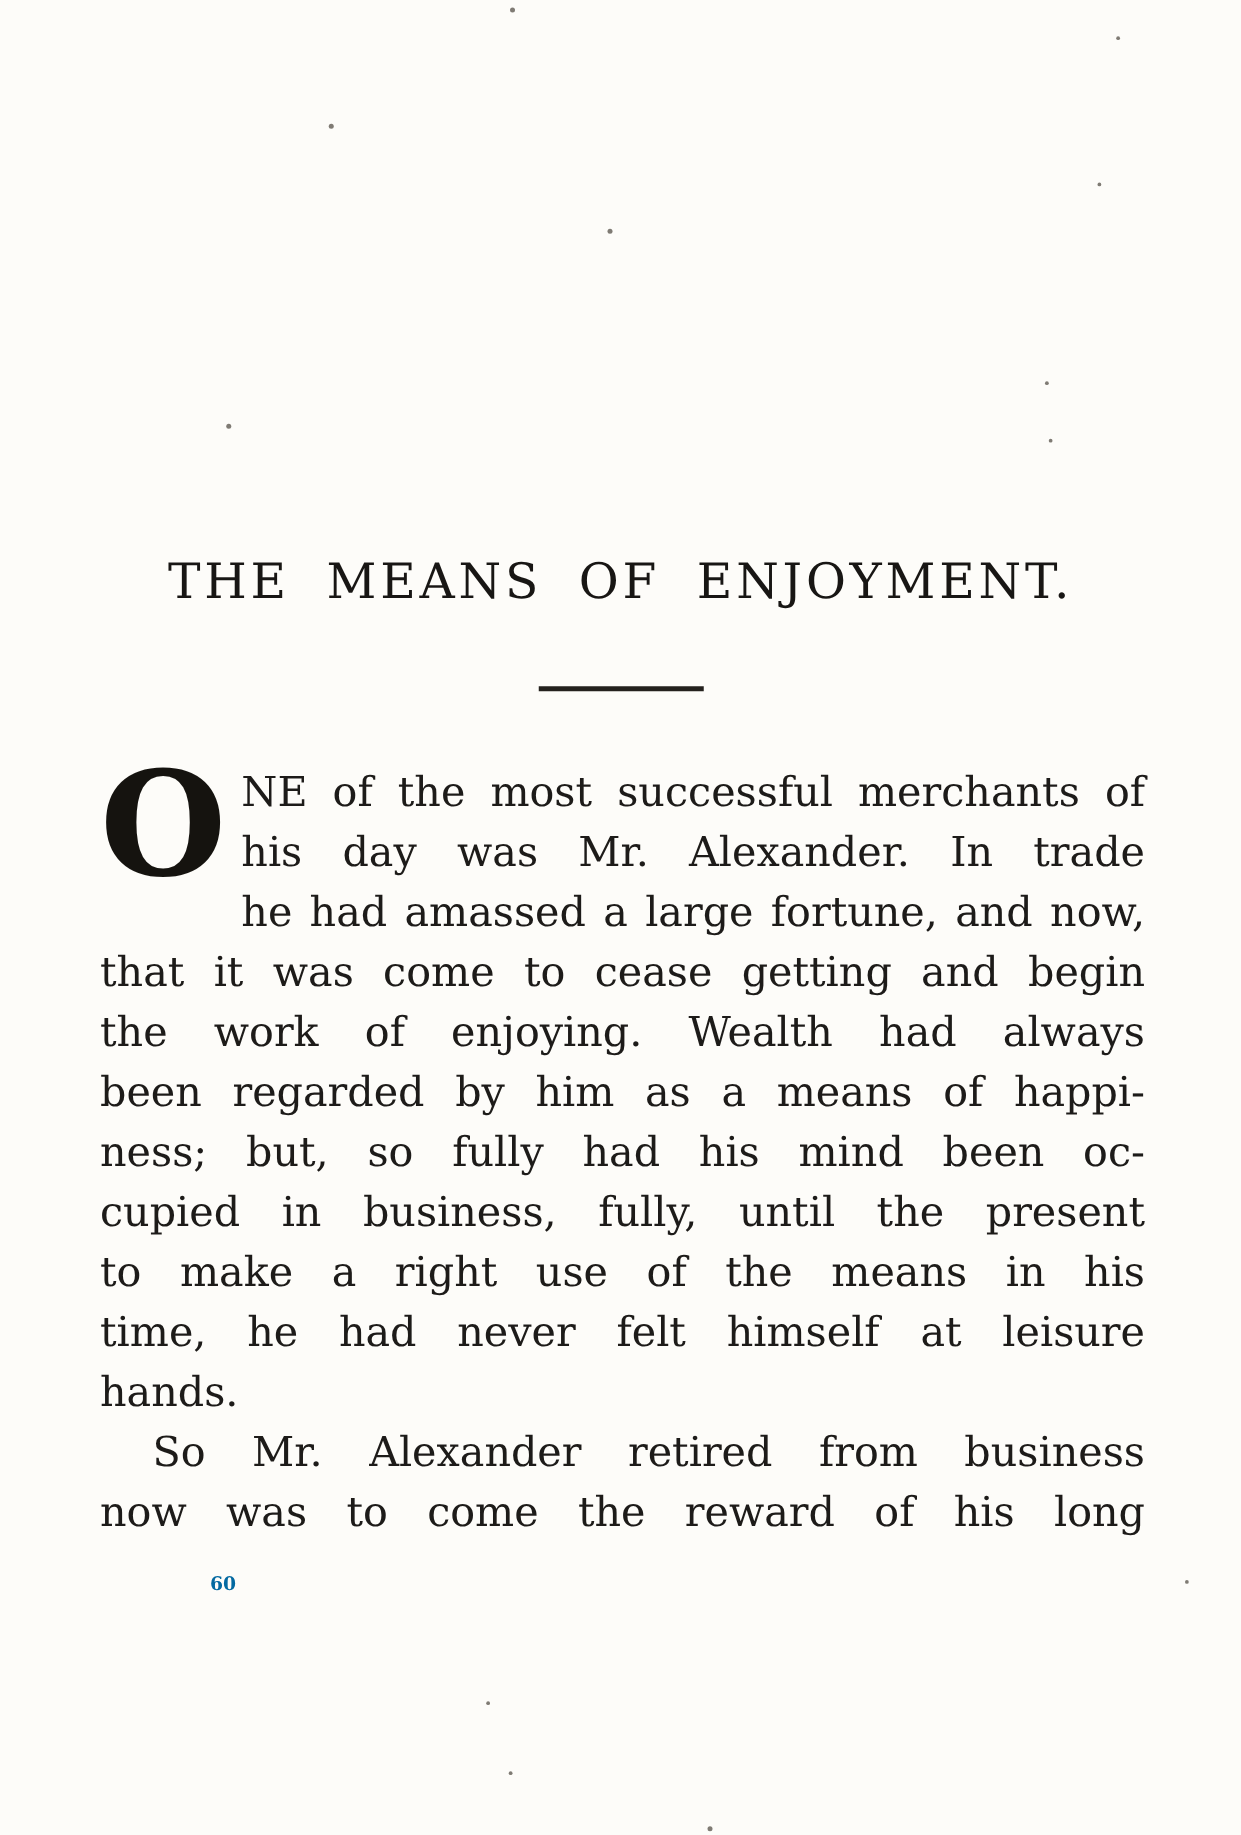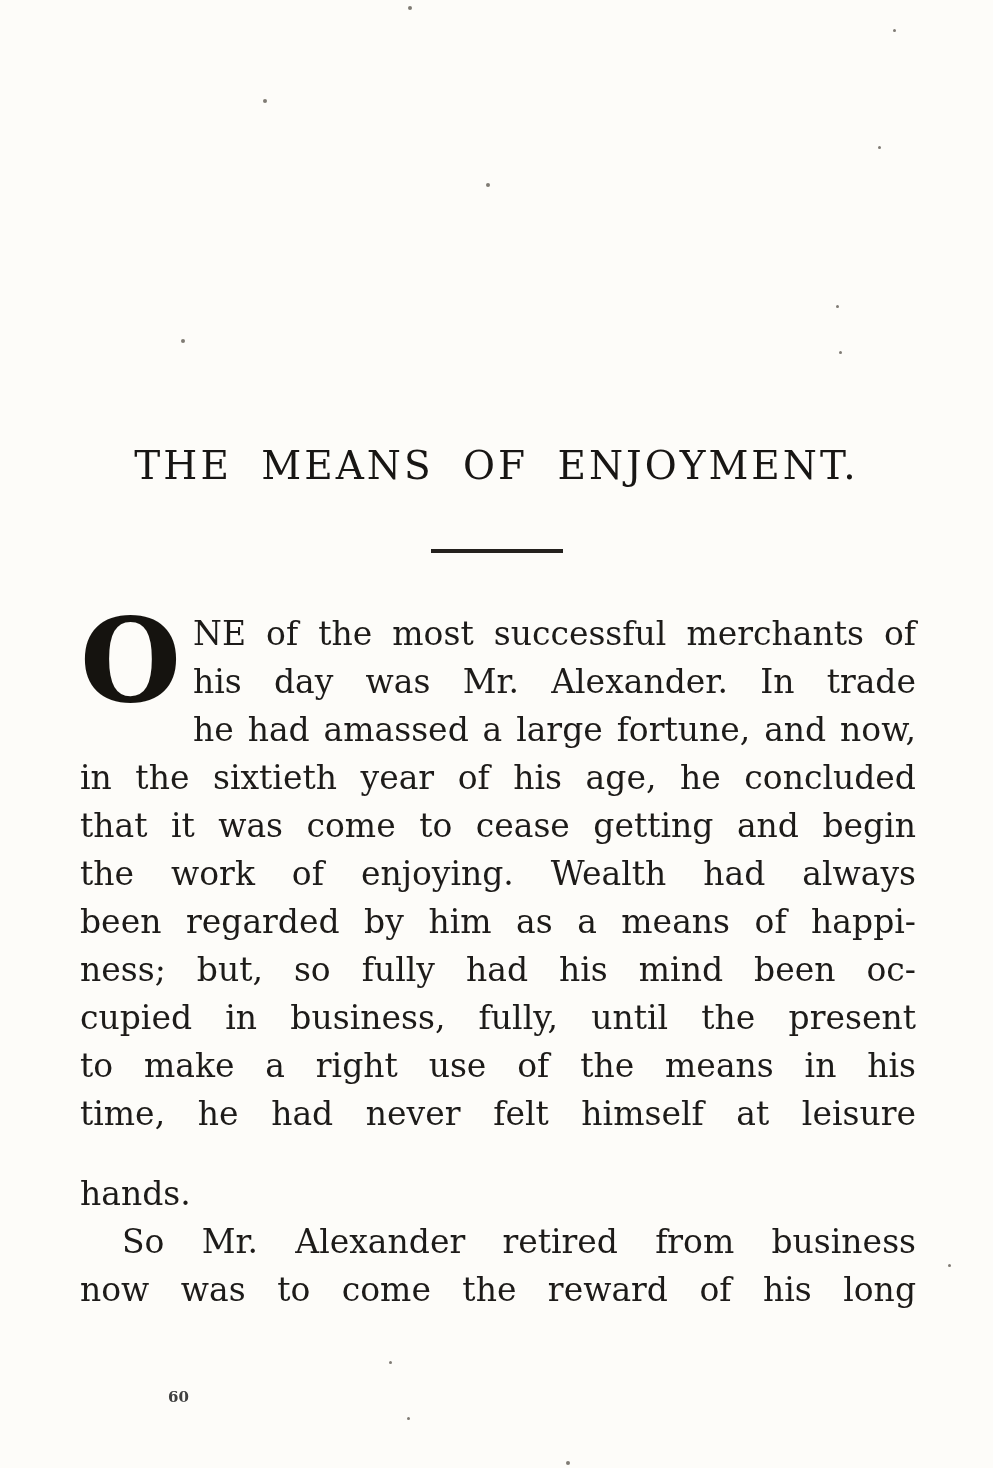--- a/index.html
+++ b/index.html
@@ -60,32 +60,31 @@
     color: #15130f;
   }
   .line {
     text-align: justify;
     text-align-last: justify;
     white-space: normal;
     height: 48px;
   }
   .line.no-just {
     text-align-last: left;
-    margin-top: 32px;
   }
   .line.indent {
     padding-left: 42px;
   }
   .signature-mark {
     position: absolute;
-    top: 1388px;
+    top: 1258px;
     left: 168px;
     font-size: 15px;
     font-weight: bold;
-    color: #404040;
+    color: #0369a1;
     text-align: right;
   }
   .speck {
     position: absolute;
     background: #5f5a52;
     border-radius: 50%;
     opacity: 0.8;
   }
 </style>
 </head>
@@ -110,21 +109,20 @@
 
   <div class="rule"></div>
 
   <div class="body-text">
 
     <div class="paragraph">
       <span class="dropcap">O</span>
       <div class="line">NE of the most successful merchants of</div>
       <div class="line">his day was Mr. Alexander.  In trade</div>
       <div class="line">he had amassed a large fortune, and now,</div>
-      <div class="line">in the sixtieth year of his age, he concluded</div>
       <div class="line">that it was come to cease getting and begin</div>
       <div class="line">the work of enjoying.  Wealth had always</div>
       <div class="line">been regarded by him as a means of happi-</div>
       <div class="line">ness; but, so fully had his mind been oc-</div>
       <div class="line">cupied in business, fully, until the present</div>
       <div class="line">to make a right use of the means in his</div>
       <div class="line">time, he had never felt himself at leisure</div>
       <div class="line no-just">hands.</div>
     </div>
 

